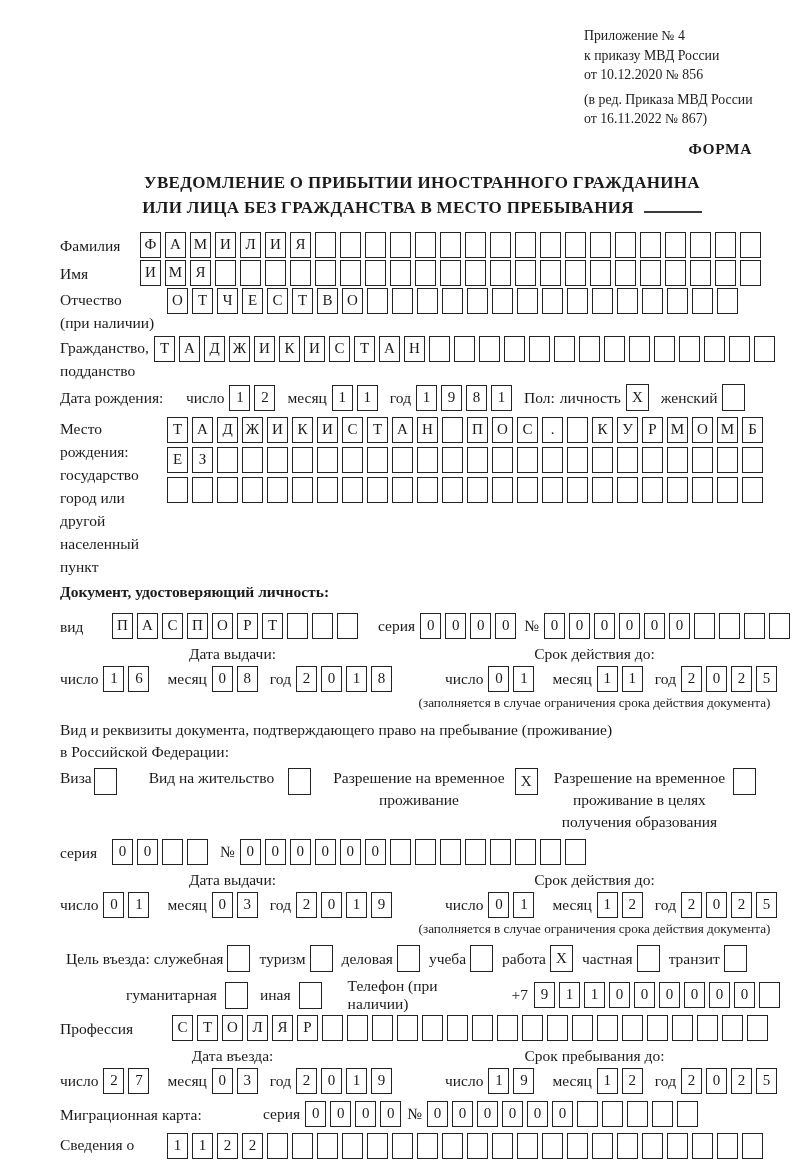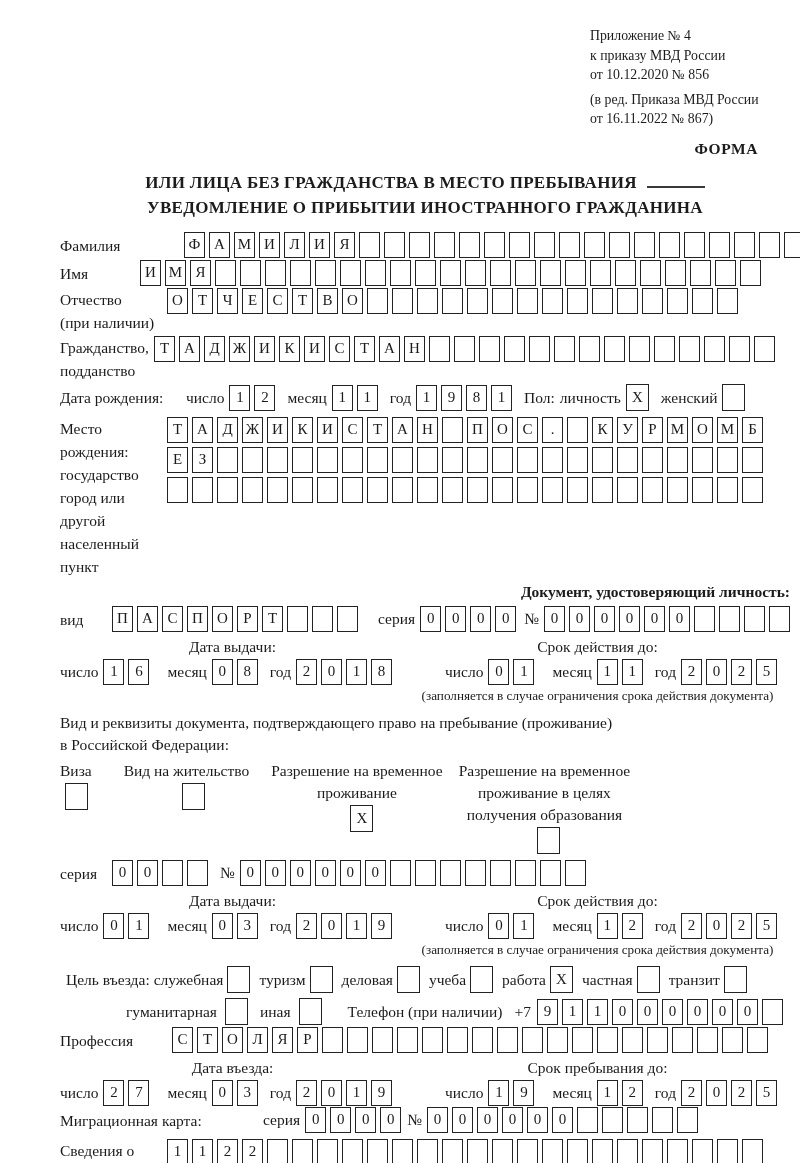--- a/index.html
+++ b/index.html
@@ -1,20 +1,20 @@
 <!DOCTYPE html>
 <html><head>
 <meta charset="utf-8">
 <style>
   * { box-sizing: border-box; margin: 0; padding: 0; }
   html, body { background: #e8e8e8; }
   .page {
     width: 800px; height: 1163px; margin: 0 auto; background: #fff;
     color: #1b1b1b; font-family: "Liberation Serif", serif; font-size: 15.5px;
-    padding: 26px 10px 8px 60px; overflow: hidden; position: relative;
+    padding: 26px 16px 8px 60px; overflow: hidden; position: relative;
   }
   
   .meta { margin-left: auto; width: 200px; font-size: 13.8px; line-height: 1.42; }
   .meta .mt4 { margin-top: 5px; }
   .forma { text-align: right; padding-right: 32px; font-weight: bold; margin-top: 11px; letter-spacing: .6px; }
   
   .title { text-align: center; font-weight: bold; font-size: 17px; margin-top: 13px; line-height: 1.45; letter-spacing: .3px; }
   .blank { display: inline-block; width: 58px; height: 5px; border-bottom: 2.4px solid #3a3a3a; margin-left: 10px; }
   .sec-head { font-weight: bold; font-size: 15.8px; margin-top: 18px; letter-spacing: .4px; white-space: nowrap; }
   
@@ -26,69 +26,69 @@
     text-align: center; line-height: 23px; font-size: 15px; flex: 0 0 auto; background: #fff;
   }
   .cbox {
     display: inline-block; flex: 0 0 auto; width: 23px; height: 27px; border: 1.6px solid #232323;
     text-align: center; line-height: 24px; font-size: 15px; background: #fff; vertical-align: middle;
   }
   .lbl { flex: 0 0 auto; line-height: 23px; }
   .w80 { width: 80px; } .w94 { width: 94px; } .w107 { width: 107px; } .w52 { width: 52px; } .w112 { width: 112px; } .w185 { width: 185px; }
   .pre { white-space: pre-line; }
   .stack .cells { margin-bottom: 4px; }
-  .doc-head { text-align: right; font-weight: bold; margin-top: 5px; margin-bottom: 5px; }
+  .doc-head { text-align: left; font-weight: bold; margin-top: 5px; margin-bottom: 12px; }
   
   .datepair { display: flex; margin-top: 6px; }
   .dcol-l { width: 345px; }
   .dcol-r { flex: 1; }
   .dhead { text-align: center; margin-bottom: 3px; }
   .dline { display: flex; align-items: center; }
   .dw { margin-right: 5px; }
   .g14 { margin-left: 14px; } .g8 { margin-left: 8px; }
   .dnote { font-size: 13.2px; margin-top: 3px; text-align: center; }
   
   .intro { margin-top: 8px; line-height: 22px; }
   .opts { display: flex; align-items: flex-start; margin-top: 4px; }
-  .opt { display: flex; align-items: center; flex-direction: column; }
+  .opt { display: flex; align-items: flex-start; }
   .opt .cbox { margin-top: 1px; }
   .optlbl { white-space: pre-line; line-height: 22px; }
   .tc { text-align: center; }
   .o1 .cbox { margin-left: 2px; }
   .o2 { margin-left: 32px; } .o2 .cbox { margin-left: 14px; }
   .o3 { margin-left: 22px; } .o3 .cbox { margin-left: 10px; }
   .o4 { margin-left: 16px; } .o4 .cbox { margin-left: 8px; }
   
   .purpose { display: flex; align-items: center; margin-top: 8px; margin-left: 6px; }
   .purpose .plbl { margin-right: 4px; }
   .purpose .cbox { margin-right: 9px; }
   .purpose2 { padding-left: 66px; margin-top: 5px; display: flex; align-items: center; }
   .purpose2 .cbox { margin: 0 12px 0 8px; }
   .phone-lbl { margin-left: 14px; margin-right: 12px; }
   .pfx { margin-right: 6px; }
-  .mt5 { margin-top: 2px; } .mt6 { margin-top: 6px; } .mt7 { margin-top: 1px; } .mt12 { margin-top: 12px; gap: 44px; }
+  .mt5 { margin-top: 2px; } .mt6 { margin-top: 6px; } .mt7 { margin-top: 7px; } .mt12 { margin-top: 12px; }
 </style>
 </head>
 <body>
 
 <div class="page">
 
   <div class="meta">
     <div>Приложение № 4</div>
     <div>к приказу МВД России</div>
     <div>от 10.12.2020 № 856</div>
     <div class="mt4">(в ред. Приказа МВД России</div>
     <div>от 16.11.2022 № 867)</div>
   </div>
 
   <div class="forma">ФОРМА</div>
 
   <div class="title">
+    <div>УВЕДОМЛЕНИЕ О ПРИБЫТИИ ИНОСТРАННОГО ГРАЖДАНИНА</div>
     <div><span>ИЛИ ЛИЦА БЕЗ ГРАЖДАНСТВА В МЕСТО ПРЕБЫВАНИЯ</span><span class="blank"></span></div>
-    <div>УВЕДОМЛЕНИЕ О ПРИБЫТИИ ИНОСТРАННОГО ГРАЖДАНИНА</div>
   </div>
 
 
   <div class="row mt12">
     <div class="lbl w80">Фамилия</div>
     <div class="cells">
         <span class="cell">Ф</span>
         <span class="cell">А</span>
         <span class="cell">М</span>
         <span class="cell">И</span>

